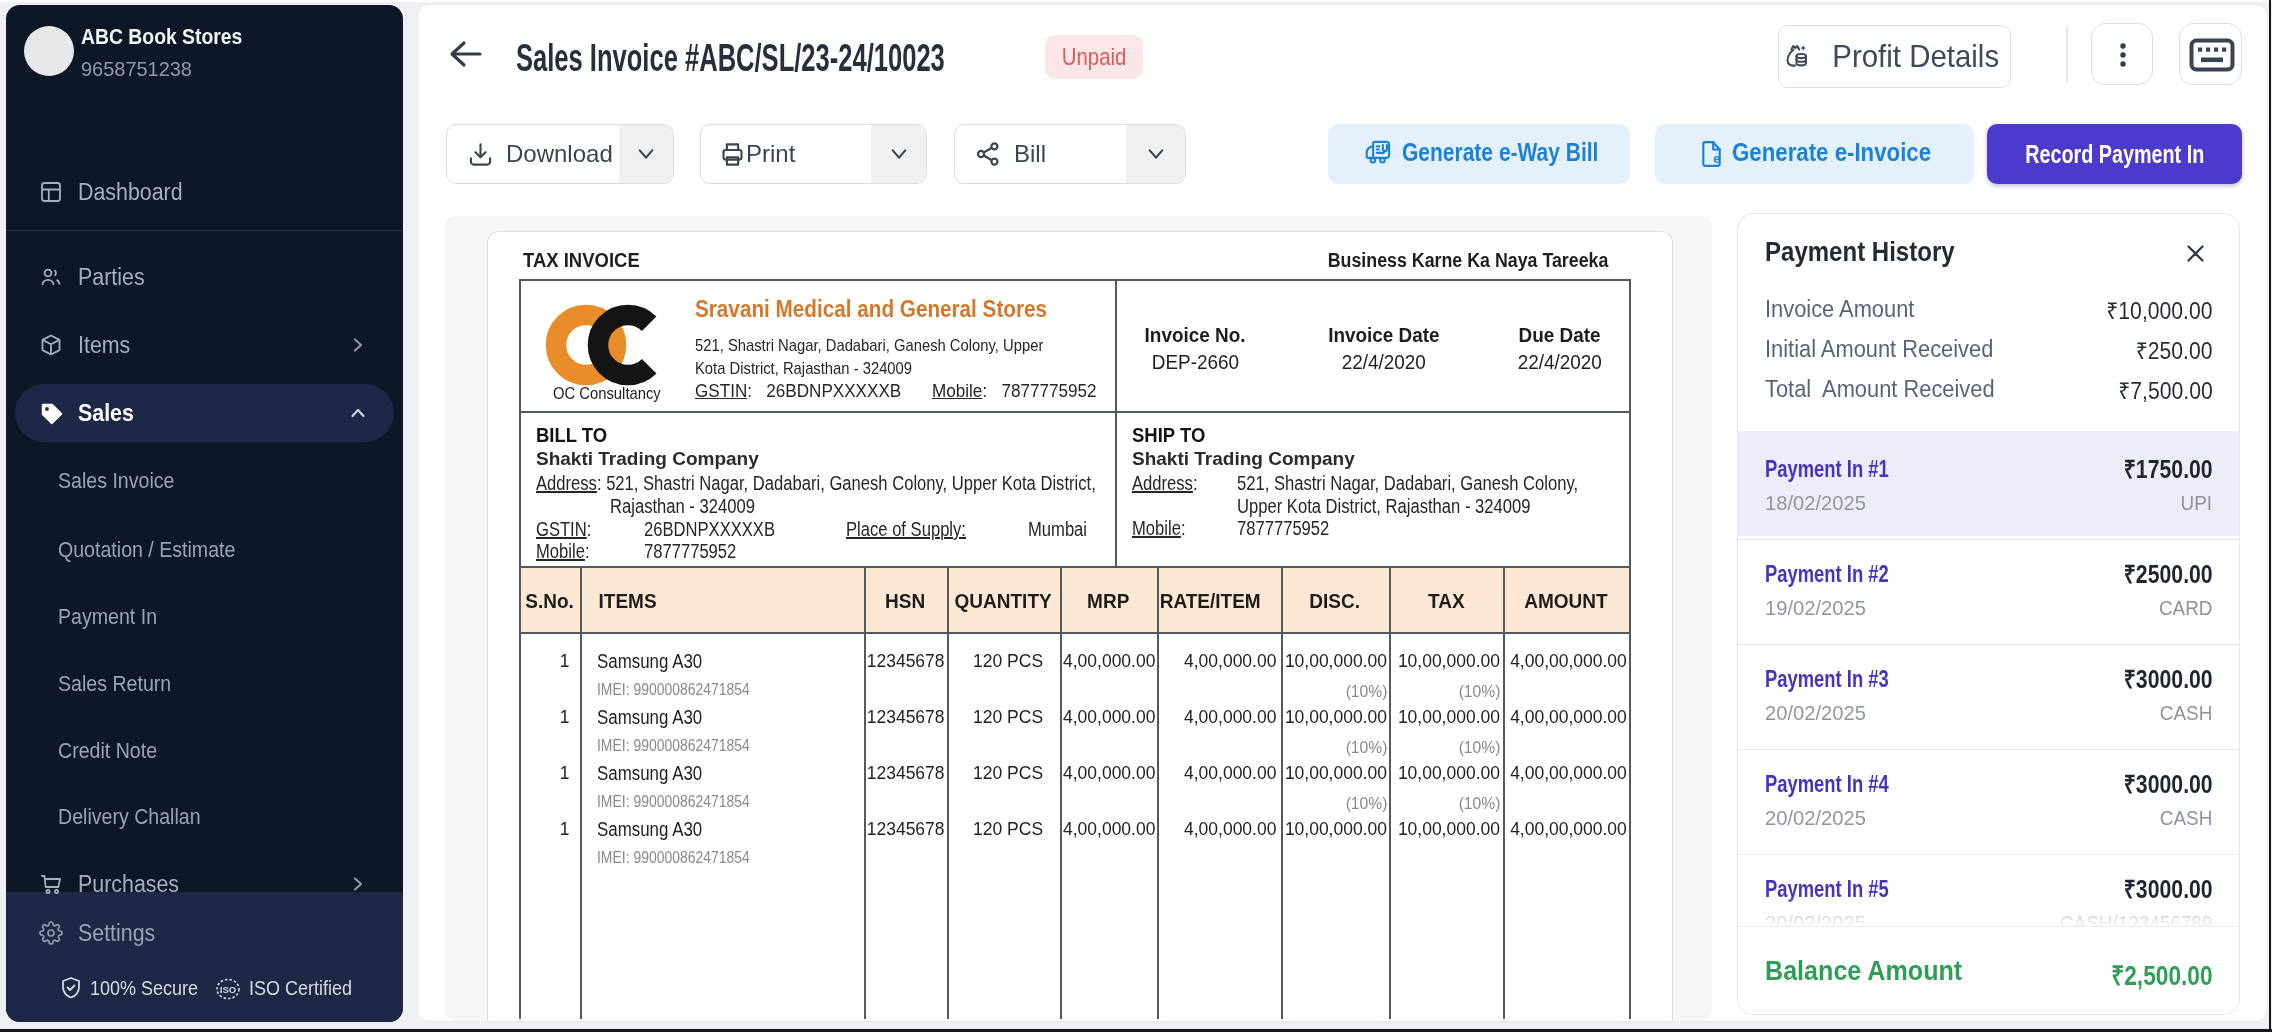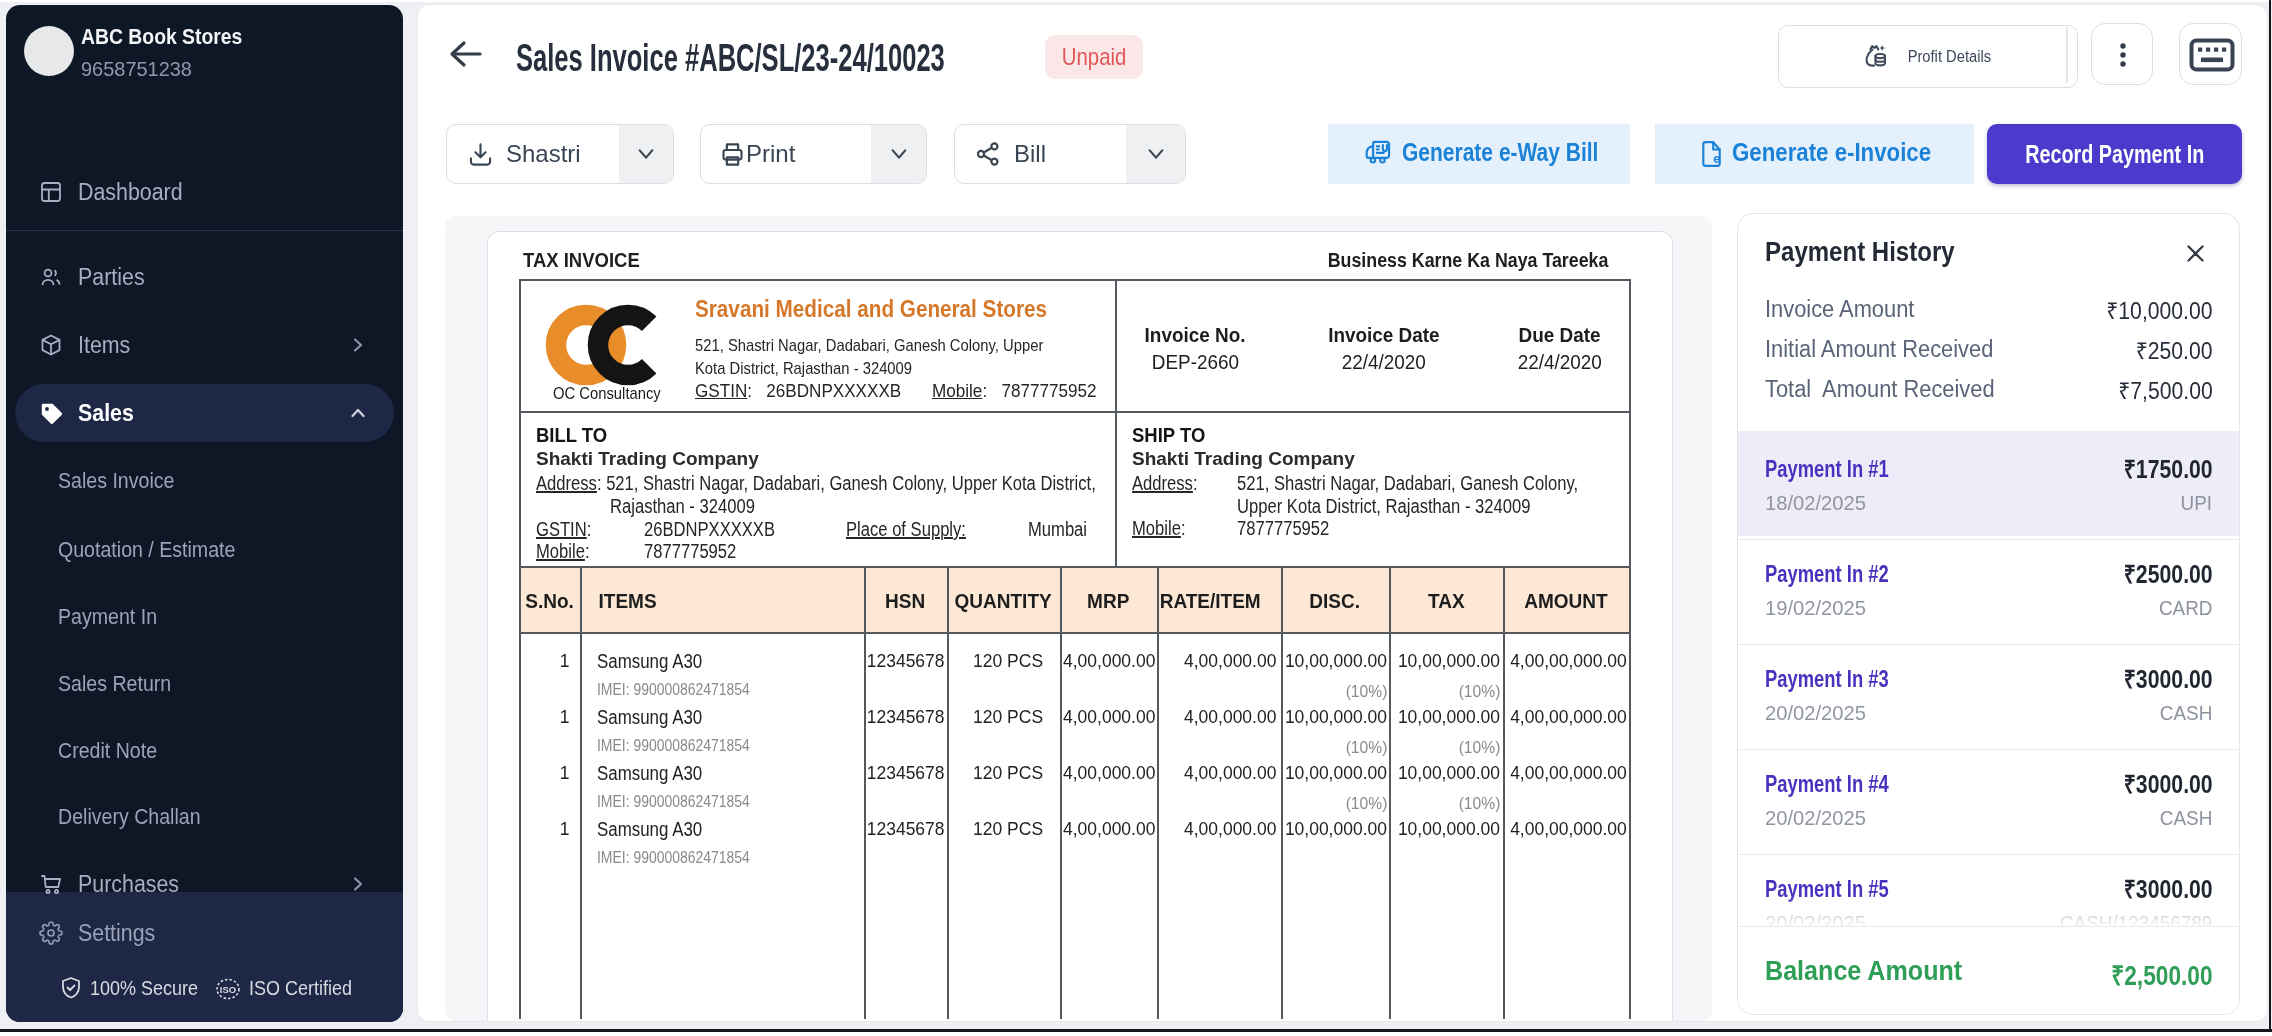--- a/index.html
+++ b/index.html
@@ -28,30 +28,30 @@
 .sub-lbl { left:58px; font-size:22px; color:#9aa4b5; transform:translateY(-50%) scaleX(0.89); transform-origin:left center; white-space:nowrap; }
 .sb-foot { font-size:20px; color:#d6dae1; transform:translateY(-50%) scaleX(0.9); transform-origin:left center; white-space:nowrap; }
 
 
 #maincard { left:417px; top:4px; width:1851px; height:1018px; background:#ffffff; border:1px solid #e7e9ed; border-radius:12px; }
 
 
 #title { left:516px; top:36px; font-size:39px; font-weight:700; color:#272f3d; transform:scaleX(0.655); transform-origin:left center; white-space:nowrap; }
 #unpaid { left:1045px; top:35px; width:98px; height:44px; background:#fbe7e7; border-radius:10px; color:#e05858; font-size:24px; display:flex; align-items:center; justify-content:center; }
 .hbtn { border:1px solid #dadfe5; border-radius:10px; background:#fff; }
-#profitbtn { left:1778px; top:25px; width:300px; height:63px; display:flex; align-items:center; justify-content:center; gap:12px; font-size:16px; color:#3e4a5c; }
+#profitbtn { left:1778px; top:25px; width:233px; height:63px; display:flex; align-items:center; justify-content:center; gap:12px; font-size:32px; color:#3e4a5c; }
 #profitbtn > span { display:inline-block; transform:scaleX(0.92); }
 #hdivider { left:2066px; top:27px; width:2px; height:56px; background:#e4e7eb; }
 #kebab { left:2091px; top:23px; width:62px; height:62px; border-radius:14px; }
 #kbd { left:2179px; top:23px; width:63px; height:62px; border-radius:14px; }
 
 
 .splitbtn { top:124px; height:60px; background:#fff; border:1px solid #d9dee4; border-radius:10px; display:flex; align-items:center; font-size:24px; color:#3a4553; }
 .splitbtn .chev { position:absolute; right:0; top:0; height:58px; background:#eef0f2; border-radius:0 9px 9px 0; display:flex; align-items:center; justify-content:center; }
-.bluebtn { top:124px; height:60px; background:#e4f1fc; border-radius:0; display:flex; align-items:center; justify-content:center; gap:12px; font-size:25px; font-weight:700; color:#1b82d8; }
+.bluebtn { top:124px; height:60px; background:#e4f1fc; border-radius:10px; display:flex; align-items:center; justify-content:center; gap:12px; font-size:25px; font-weight:700; color:#1b82d8; }
 #recordbtn { left:1987px; top:124px; width:255px; height:60px; background:#4b3acb; border-radius:10px; color:#ffffff; font-size:26px; font-weight:700; display:flex; align-items:center; justify-content:center; box-shadow:0 2px 4px rgba(40,30,120,.3); }
 
 
 #invwrap { left:445px; top:216px; width:1267px; height:805px; background:#f5f6f8; border-radius:10px; }
 #paper { left:487px; top:231px; width:1186px; height:790px; background:#fff; border:1px solid #dcdfe6; border-bottom:none; border-radius:12px 12px 0 0; }
 
 
 #paypanel { left:1737px; top:213px; width:503px; height:802px; background:#fff; border:1.5px solid #e3e5ea; border-radius:16px; overflow:hidden; }
 .plab { left:1765px; font-size:23px; color:#5a6478; transform:scaleX(0.95); transform-origin:left top; white-space:nowrap; }
 .pval { right:59px; font-size:23px; color:#262c38; transform:scaleX(0.92); transform-origin:right top; white-space:nowrap; }
@@ -197,21 +197,21 @@
 <div class="abs splitbtn" style="left:446px;width:228px;">
   <div class="chev" style="width:54px;">
       <svg width="22" height="18" viewBox="0 0 24 20">
         <path d="M5 6l7 8 7-8" stroke="#3a4553" stroke-width="2.4" fill="none" stroke-linecap="round" stroke-linejoin="round"></path>
       </svg>
     </div>
   <svg style="margin-left:20px;" width="27" height="27" viewBox="0 0 24 24" fill="none" stroke="#3a4553" stroke-width="1.9" stroke-linecap="round" stroke-linejoin="round">
       <path d="M12 3v11M7.5 10L12 14.5 16.5 10"></path>
       <path d="M3.5 15.5v3A2.5 2.5 0 0 0 6 21h12a2.5 2.5 0 0 0 2.5-2.5v-3"></path>
     </svg>
-  <span style="margin-left:12px;">Shastri</span>
+  <span style="margin-left:12px;">Download</span>
 </div>
 <div class="abs splitbtn" style="left:700px;width:227px;">
   <div class="chev" style="width:55px;">
       <svg width="22" height="18" viewBox="0 0 24 20">
         <path d="M5 6l7 8 7-8" stroke="#3a4553" stroke-width="2.4" fill="none" stroke-linecap="round" stroke-linejoin="round"></path>
       </svg>
     </div>
   <svg style="margin-left:18px;" width="27" height="27" viewBox="0 0 24 24" fill="none" stroke="#3a4553" stroke-width="1.9" stroke-linecap="round" stroke-linejoin="round">
       <path d="M7 8V3h10v5"></path>
       <rect x="4" y="8" width="16" height="8.5" rx="2"></rect>

